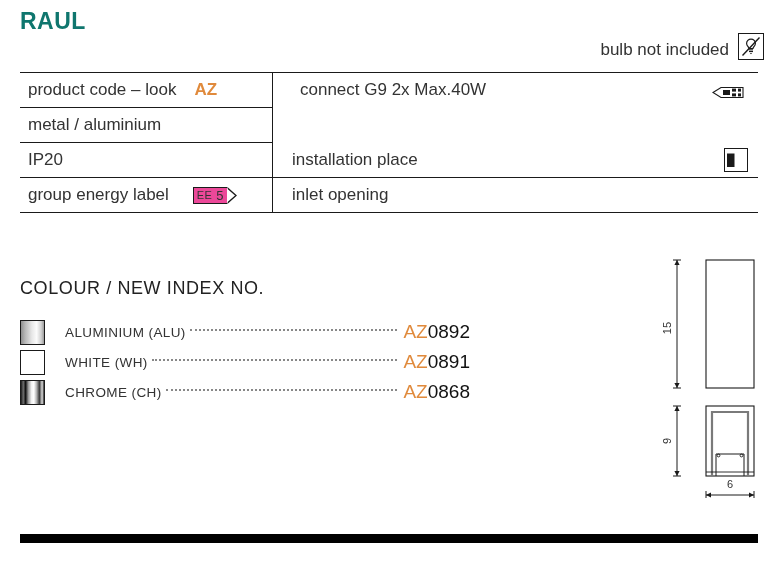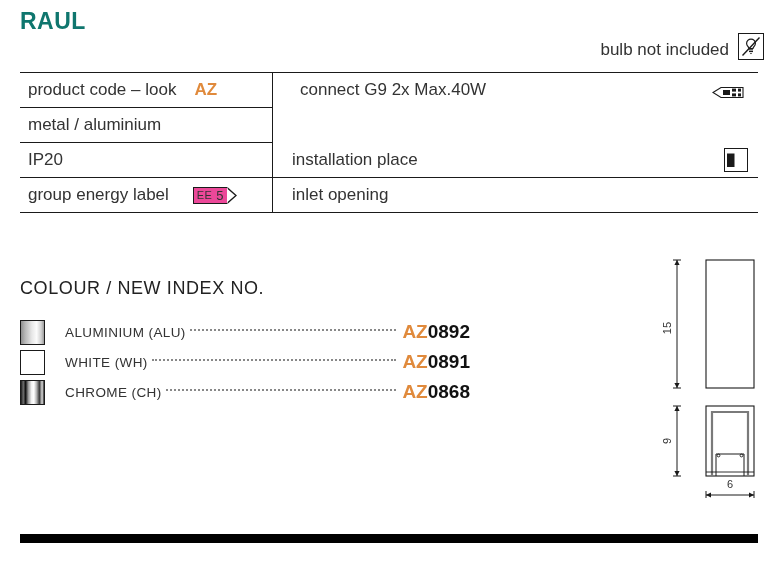--- a/index.html
+++ b/index.html
@@ -158,21 +158,21 @@
     white-space: nowrap;
   }
   .leader {
     flex: 1;
     border-bottom: 2px dotted #888;
     margin: 0 6px 5px 4px;
     min-width: 20px;
   }
   .colour-code {
     font-size: 19px;
-    font-weight: bold;
+    font-weight: normal;
     white-space: nowrap;
   }
   .colour-code .code-num { color: #111; }
 
   
   #tech-drawing {
     position: absolute;
     left: 660px;
     top: 248px;
     width: 110px;

